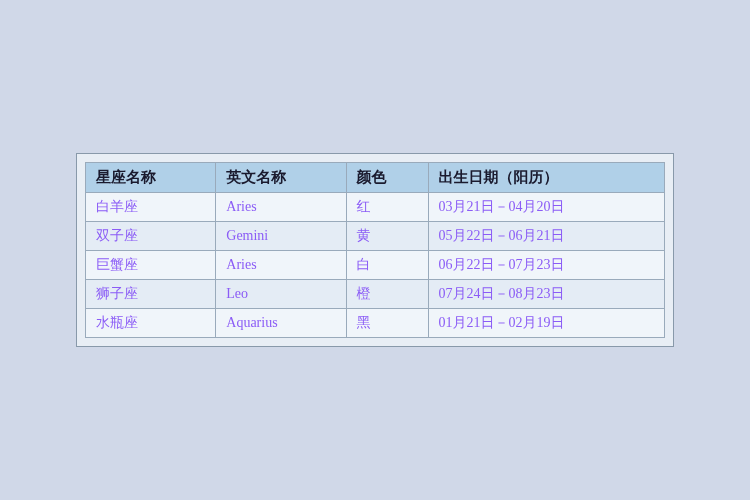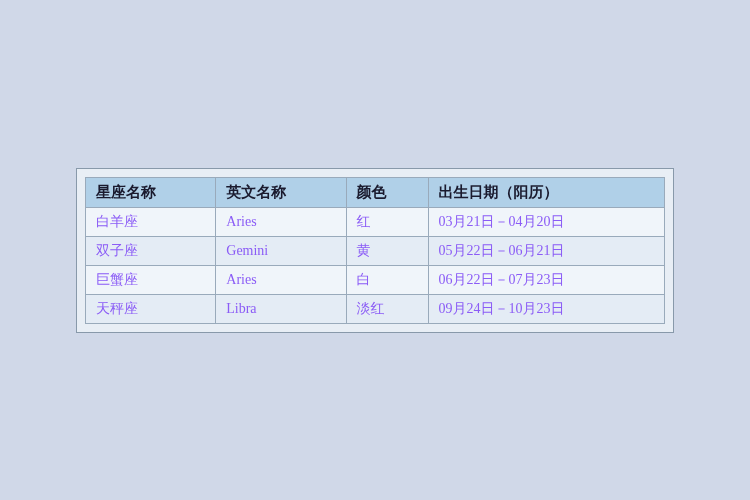--- a/index.html
+++ b/index.html
@@ -71,20 +71,26 @@
           <td>黄</td>
           <td>05月22日－06月21日</td>
         </tr>
         <tr>
           <td>巨蟹座</td>
           <td>Aries</td>
           <td>白</td>
           <td>06月22日－07月23日</td>
         </tr>
         <tr>
-          <td>天秤座</td>
-          <td>Libra</td>
-          <td>淡红</td>
-          <td>09月24日－10月23日</td>
+          <td>狮子座</td>
+          <td>Leo</td>
+          <td>橙</td>
+          <td>07月24日－08月23日</td>
+        </tr>
+        <tr>
+          <td>水瓶座</td>
+          <td>Aquarius</td>
+          <td>黑</td>
+          <td>01月21日－02月19日</td>
         </tr>
       </tbody>
   </table>
 </div>
 
 </body></html>

